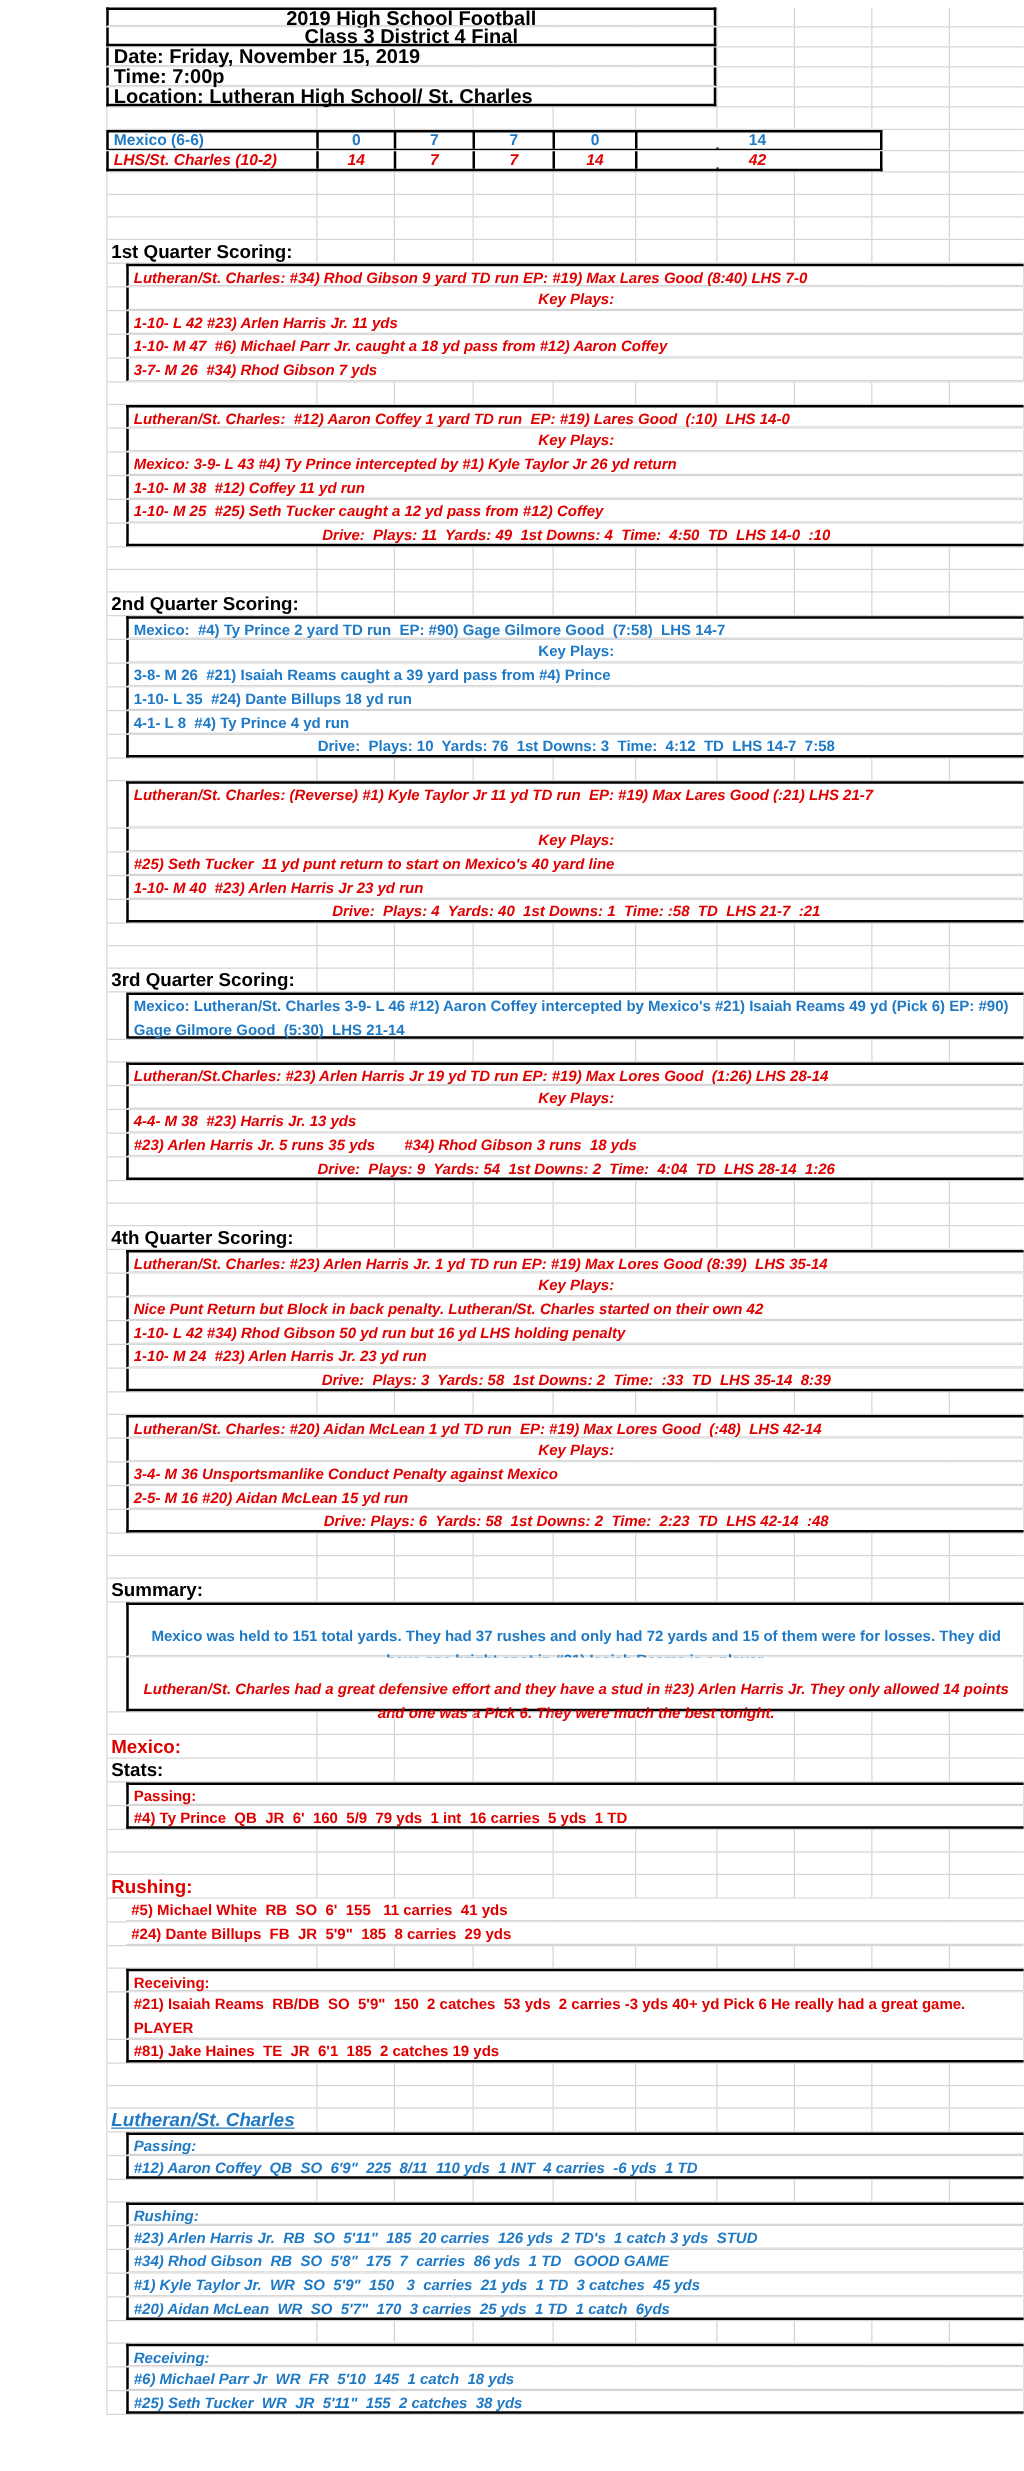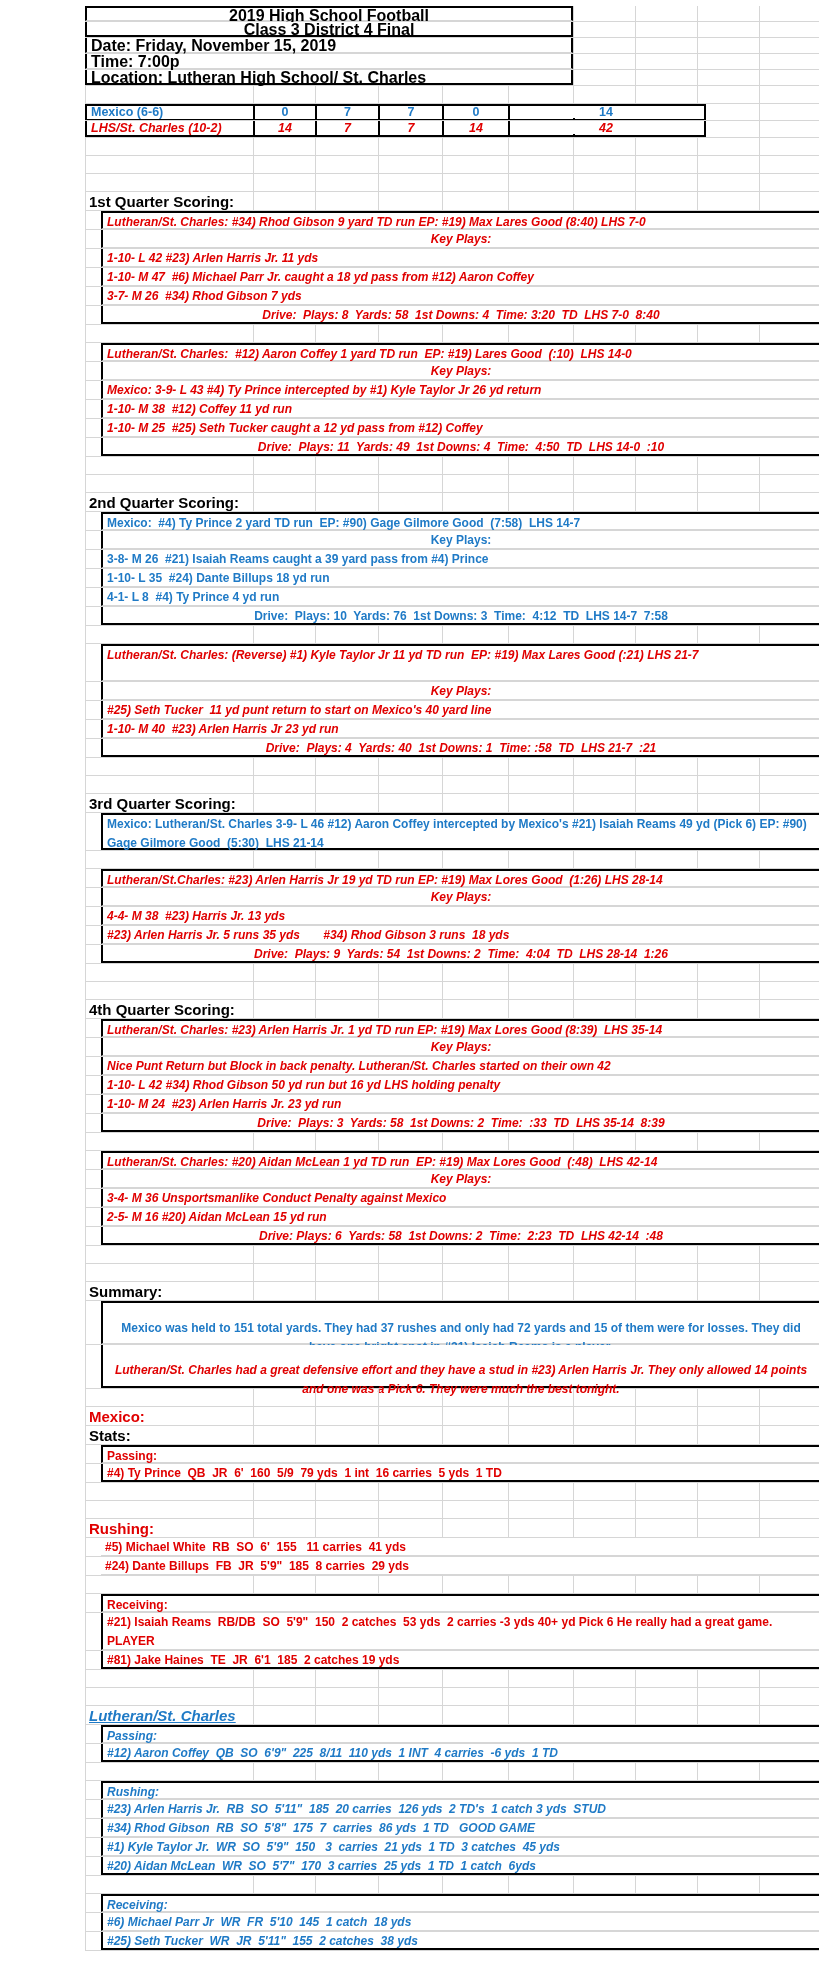--- a/index.html
+++ b/index.html
@@ -187,25 +187,20 @@
       <div class="row gridcols line">
         <div class="boxc box-mid">
           <div class="txt c-red it">1-10- M 47  #6) Michael Parr Jr. caught a 18 yd pass from #12) Aaron Coffey</div>
         </div>
       </div>
       <div class="row gridcols line">
         <div class="boxc box-mid">
           <div class="txt c-red it">3-7- M 26  #34) Rhod Gibson 7 yds</div>
         </div>
       </div>
-      <div class="row gridcols line">
-        <div class="boxc box-bottom">
-          <div class="txt c-red it ctr">Drive:  Plays: 8  Yards: 58  1st Downs: 4  Time: 3:20  TD  LHS 7-0  8:40</div>
-        </div>
-      </div>
       <div class="row gridcols blank"></div>
       <div class="row gridcols line">
         <div class="boxc box-top">
           <div class="txt c-red it">Lutheran/St. Charles:  #12) Aaron Coffey 1 yard TD run  EP: #19) Lares Good  (:10)  LHS 14-0</div>
         </div>
       </div>
       <div class="row gridcols line">
         <div class="boxc box-mid">
           <div class="txt c-red it ctr">Key Plays:</div>
         </div>

